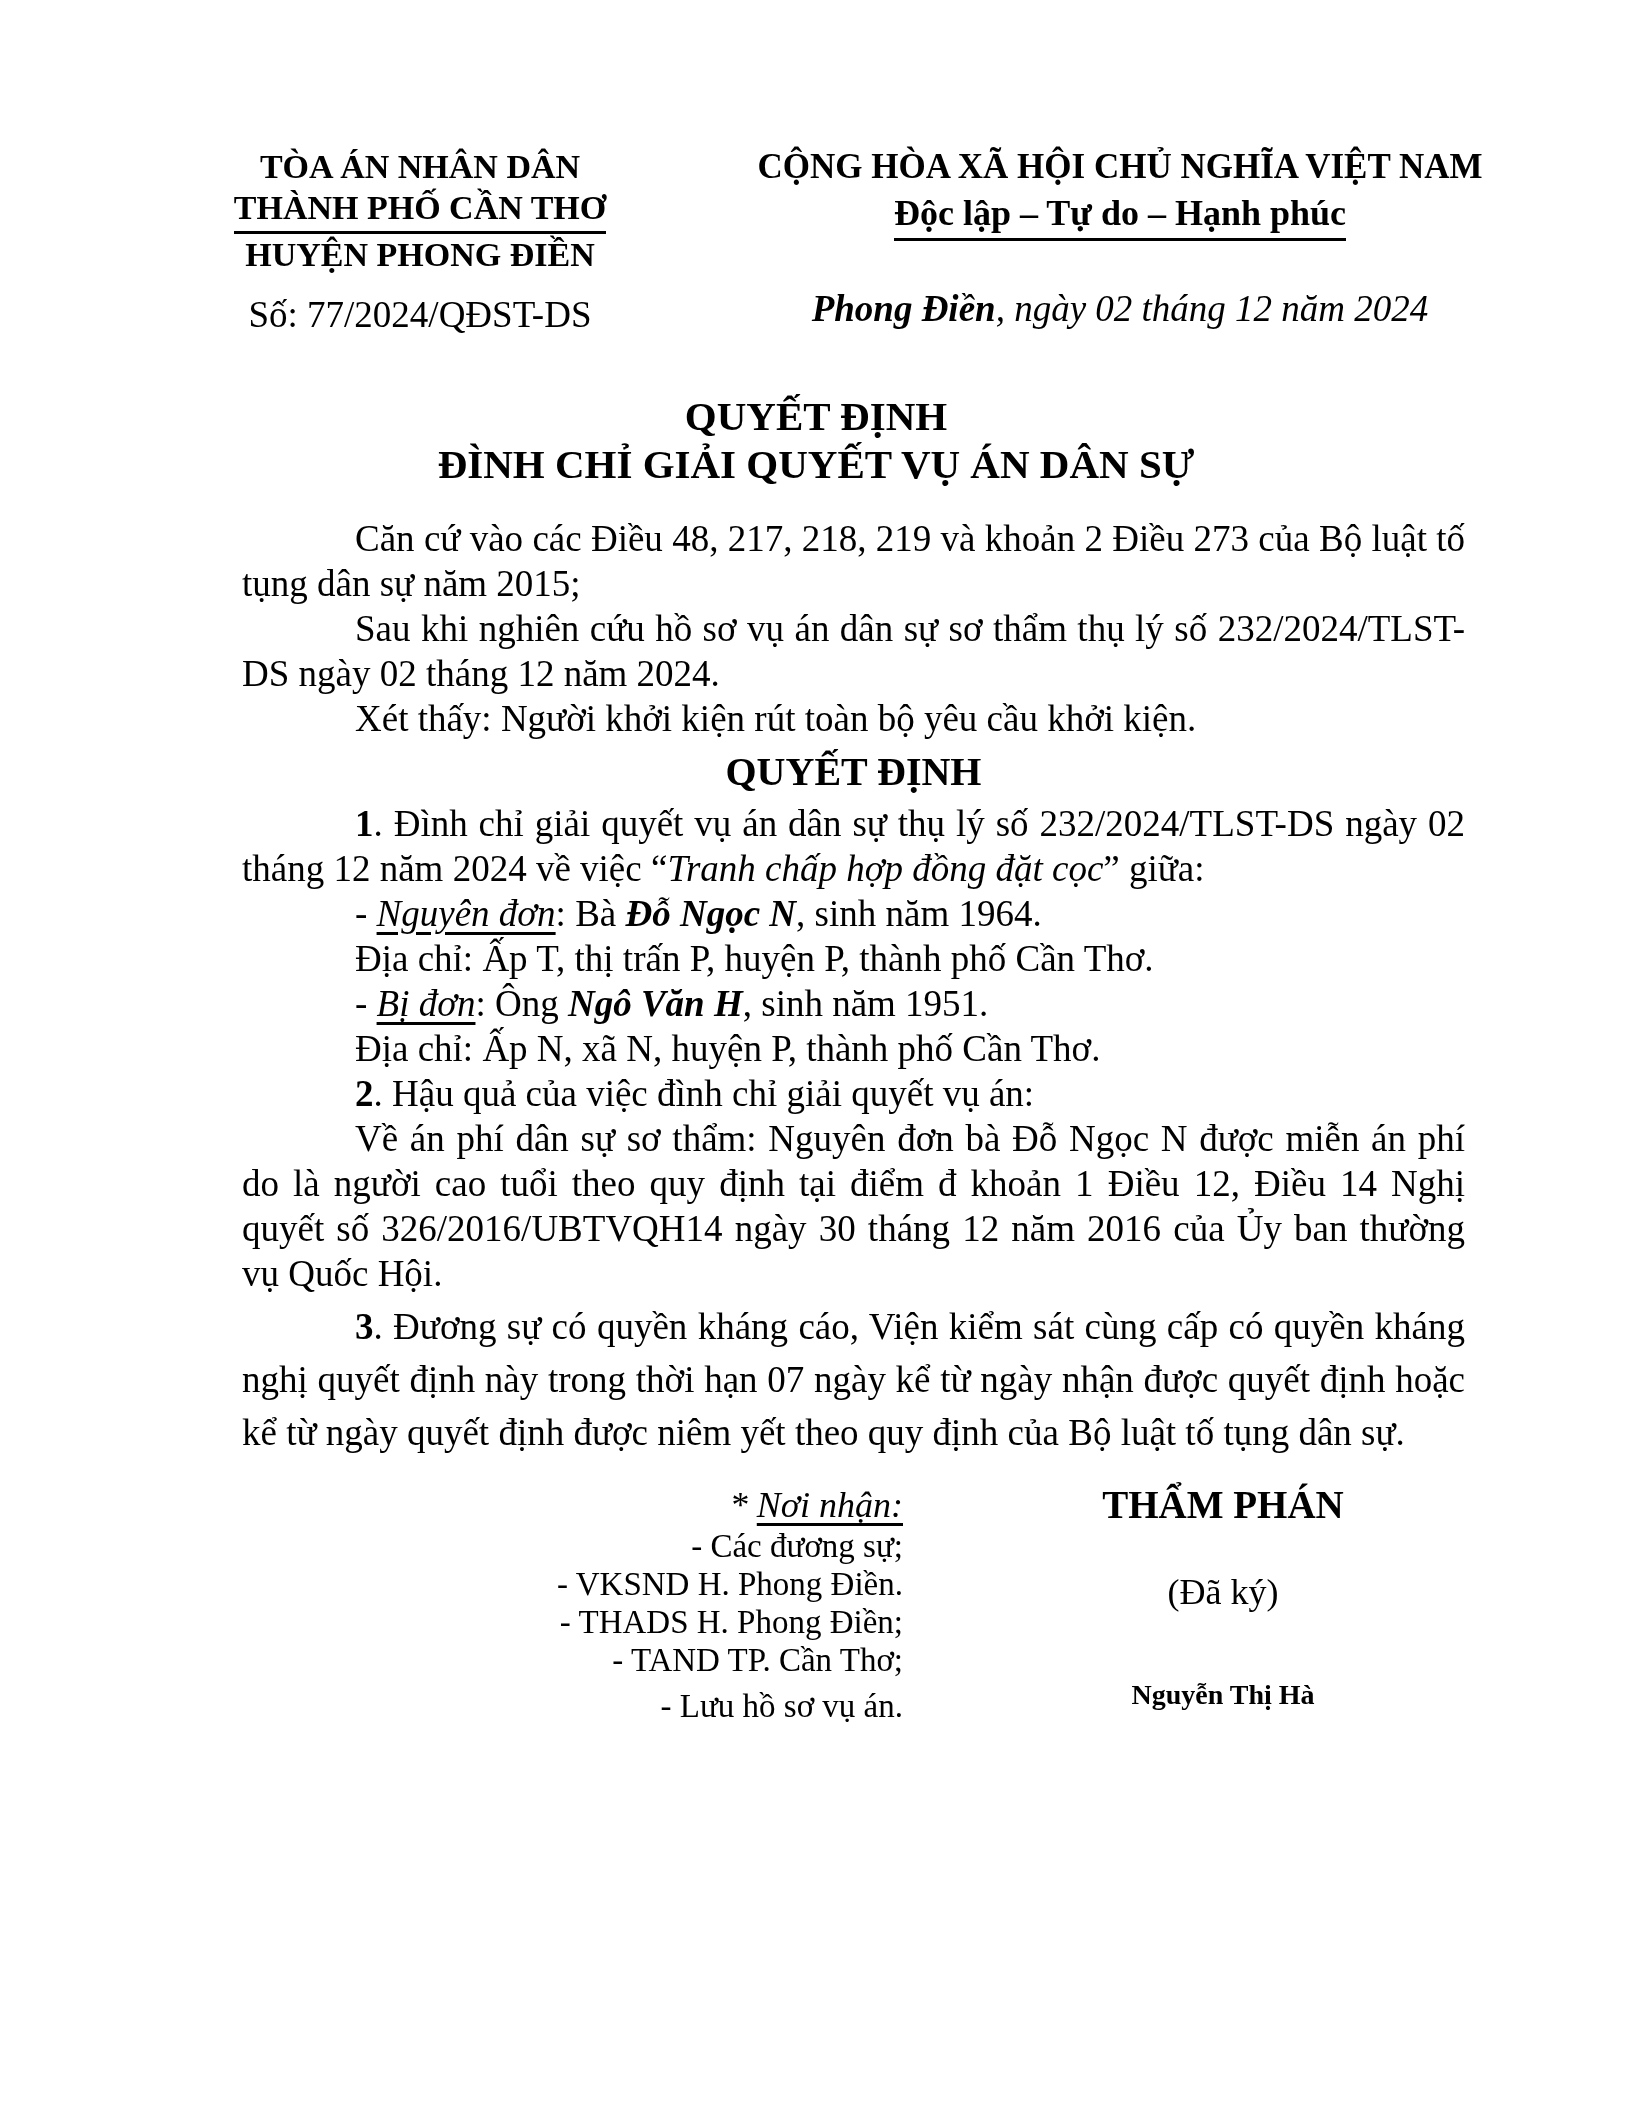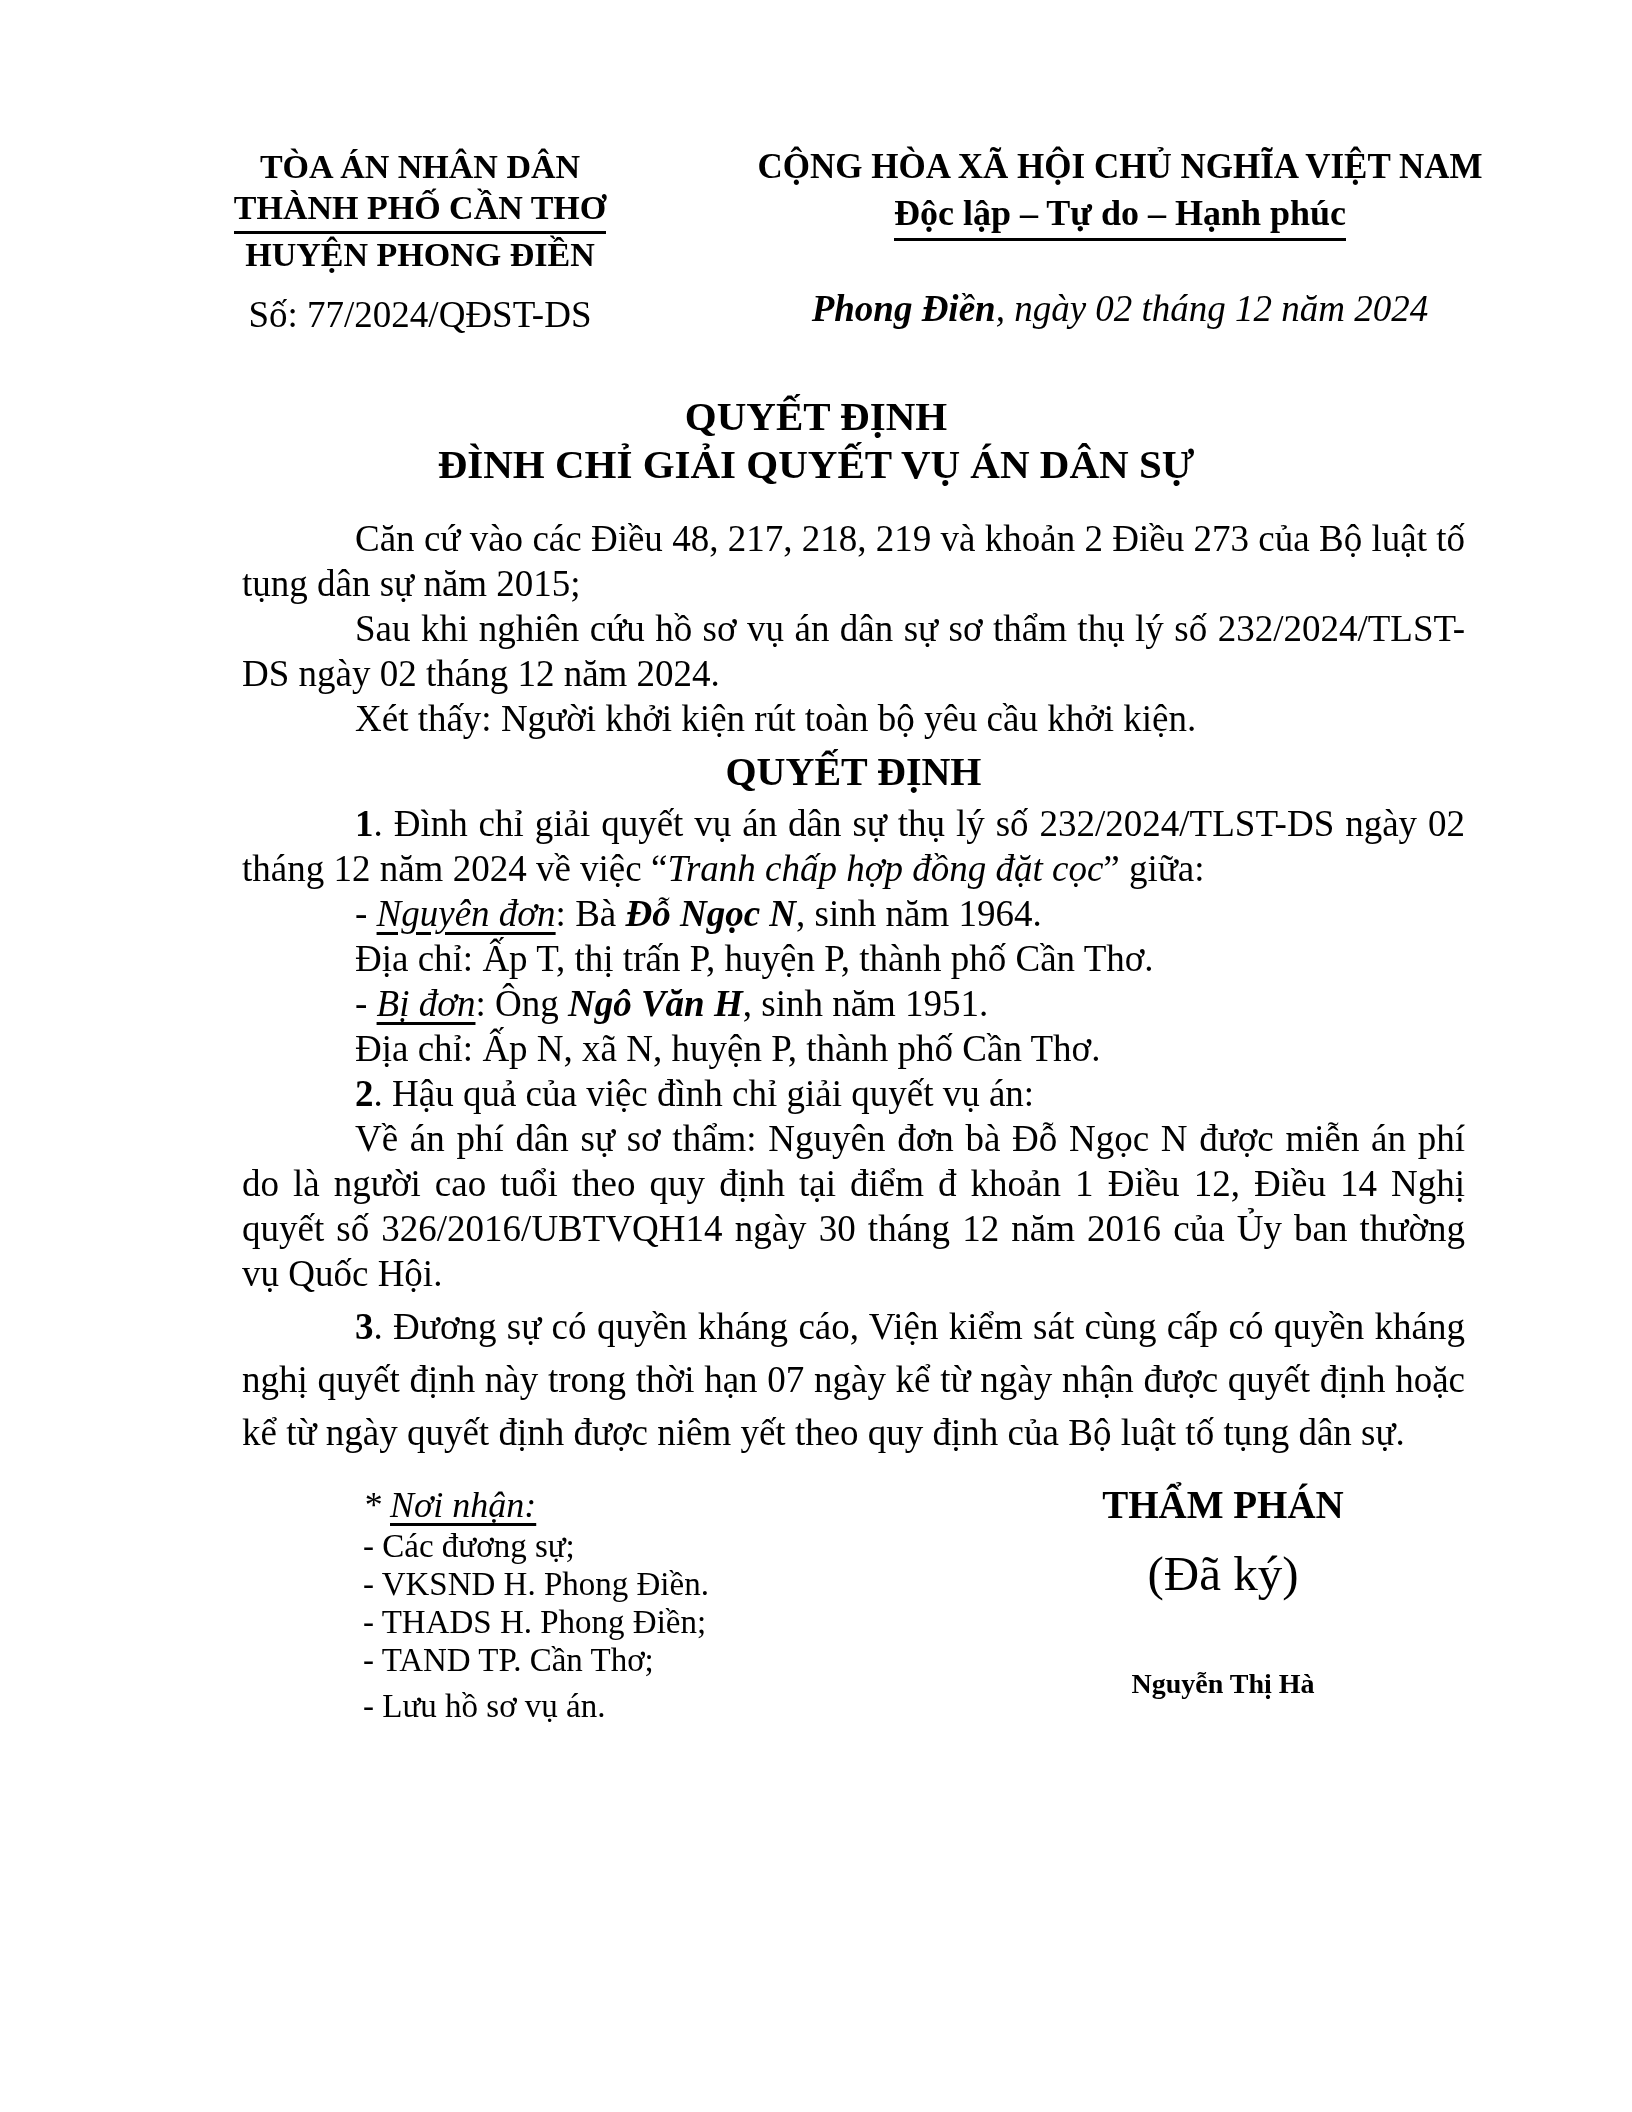--- a/index.html
+++ b/index.html
@@ -49,27 +49,27 @@
     line-height:50px;
     margin:6px 0 4px 0;
   }
   .bold   { font-weight:bold; }
   .italic { font-style:italic; }
   .bold-italic { font-weight:bold; font-style:italic; }
   .u-italic { font-style:italic; text-decoration:underline; text-underline-offset:6px; }
   p.spread { line-height:53px; margin-top:4px; }
   
   .footer { display:flex; margin-top:24px; }
-  .footer-left { margin-left:363px; width:540px; }
+  .footer-left { margin-left:363px; width:540px;text-align:right; }
   .recipients-label { font-size:36px; line-height:44px; }
   .recipient-item { font-size:33px; line-height:38px; }
   .recipient-item:last-child { margin-top:8px; }
   .footer-right { margin-left:auto; width:560px; margin-right:129px; text-align:center; }
   .judge-title { font-weight:bold; font-size:39px; line-height:44px; }
-  .signed { font-size:49px; margin-top:18px; }
+  .signed { font-size:36px; margin-top:44px; }
   .judge-name { font-weight:bold; font-size:28px; margin-top:66px; }
 </style>
 </head>
 <body>
 
 <div class="page">
 
   <div class="header">
     <div class="header-left">
       <div class="org-line">TÒA ÁN NHÂN DÂN</div>

